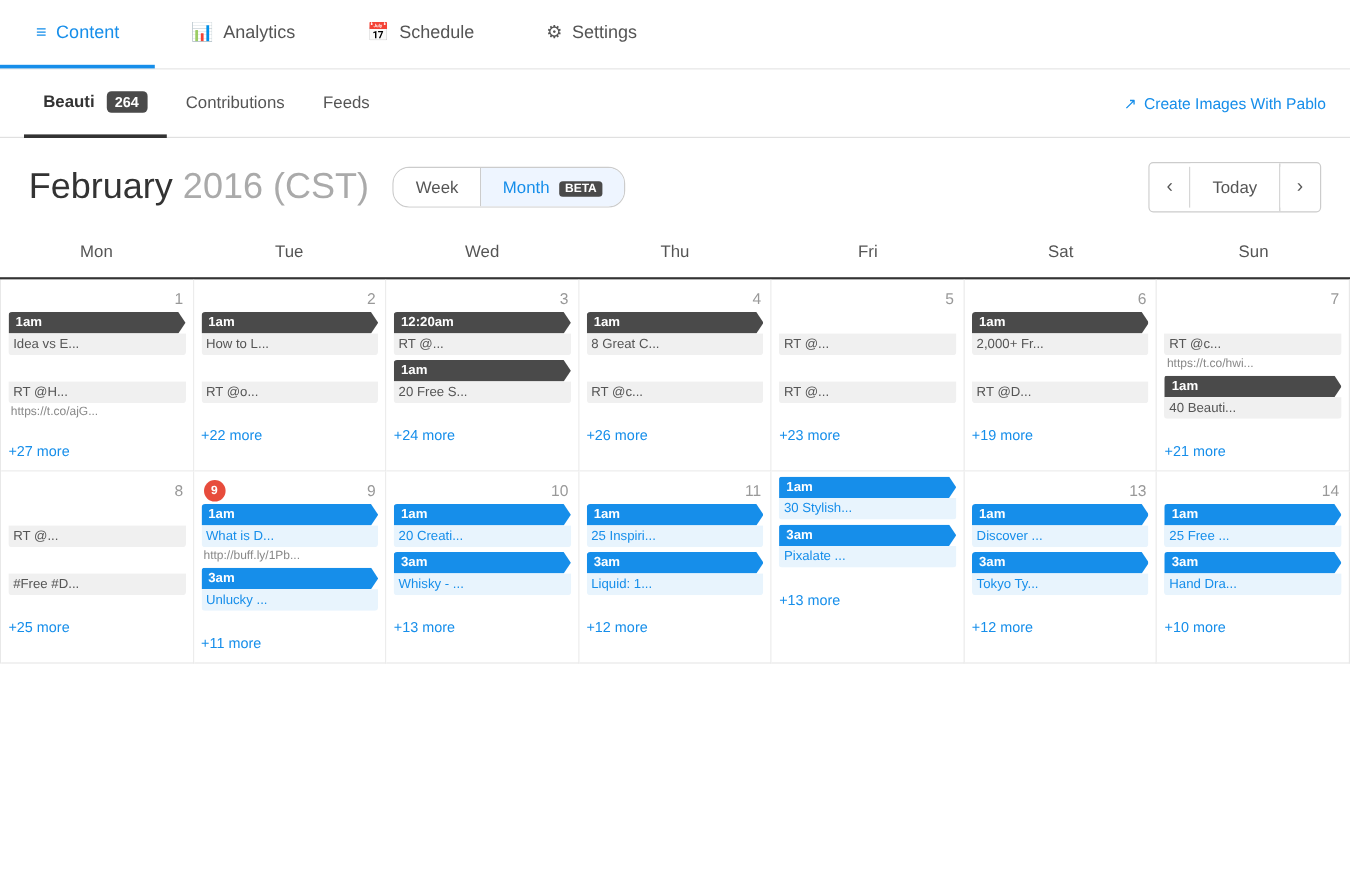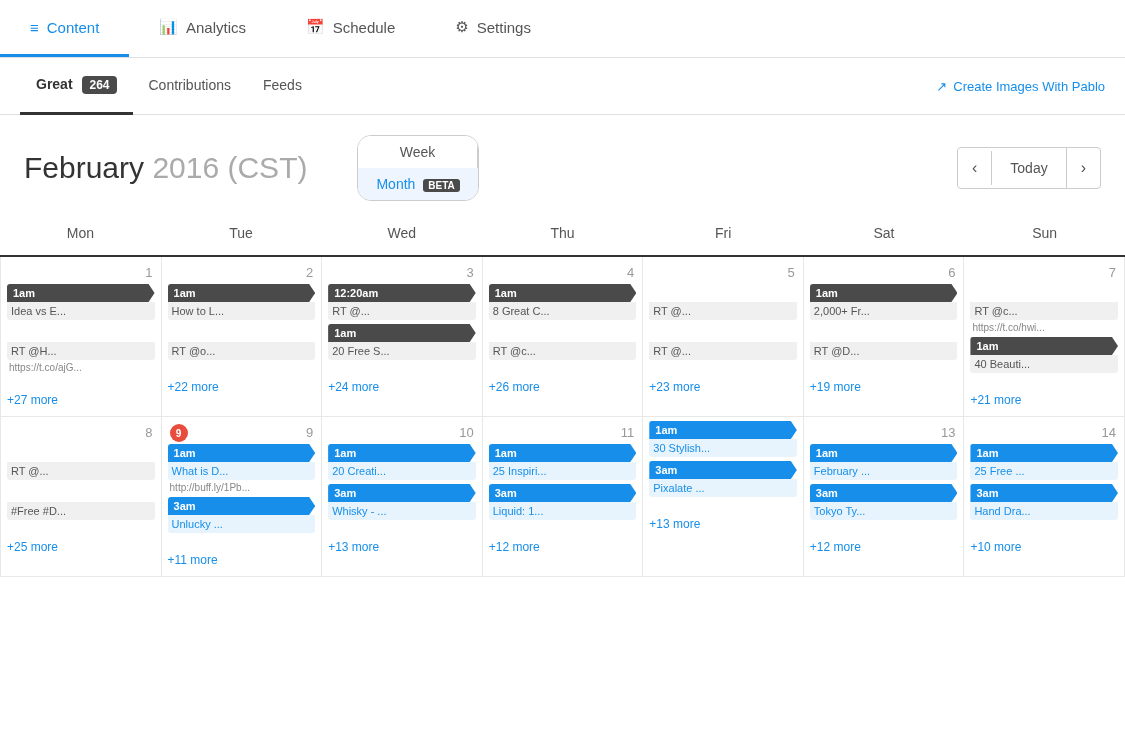--- a/index.html
+++ b/index.html
@@ -81,22 +81,20 @@
       color: #333;
     }
     .cal-title .year-cst {
       color: #aaa;
     }
     .view-toggle {
       display: flex;
       border: 1px solid #ccc;
       border-radius: 14px;
       overflow: hidden;
-      margin-left: 30px;
-      flex-direction: column;
     }
     .view-btn {
       padding: 8px 18px;
       cursor: pointer;
       color: #555;
       font-size: 14px;
       background: #fff;
       border: none;
       border-right: 1px solid #ccc;
     }
@@ -257,21 +255,21 @@
     <span>Schedule</span>
   </div>
   <div class="top-nav-item">
     <span>⚙</span>
     <span>Settings</span>
   </div>
 </nav>
 
 <div class="sec-nav">
   <div class="sec-nav-item active">
-    <span>Great</span>
+    <span>Beauti</span>
     <span class="queue-badge">264</span>
   </div>
   <div class="sec-nav-item">
     <span>Contributions</span>
   </div>
   <div class="sec-nav-item">
     <span>Feeds</span>
   </div>
   <div class="sec-nav-right">
     <span>↗</span>
@@ -458,21 +456,21 @@
         <div class="event-row">
           <span class="event-time blue">3am</span>
           <span class="event-body light-blue">Pixalate ...</span>
         </div>
         <div class="more-link">+13 more</div>
       </div>
       <div class="cal-cell">
         <div class="cal-cell-date">13</div>
         <div class="event-row">
           <span class="event-time blue">1am</span>
-          <span class="event-body light-blue">February ...</span>
+          <span class="event-body light-blue">Discover ...</span>
         </div>
         <div class="event-row">
           <span class="event-time blue">3am</span>
           <span class="event-body light-blue">Tokyo Ty...</span>
         </div>
         <div class="more-link">+12 more</div>
       </div>
       <div class="cal-cell">
         <div class="cal-cell-date">14</div>
         <div class="event-row">

